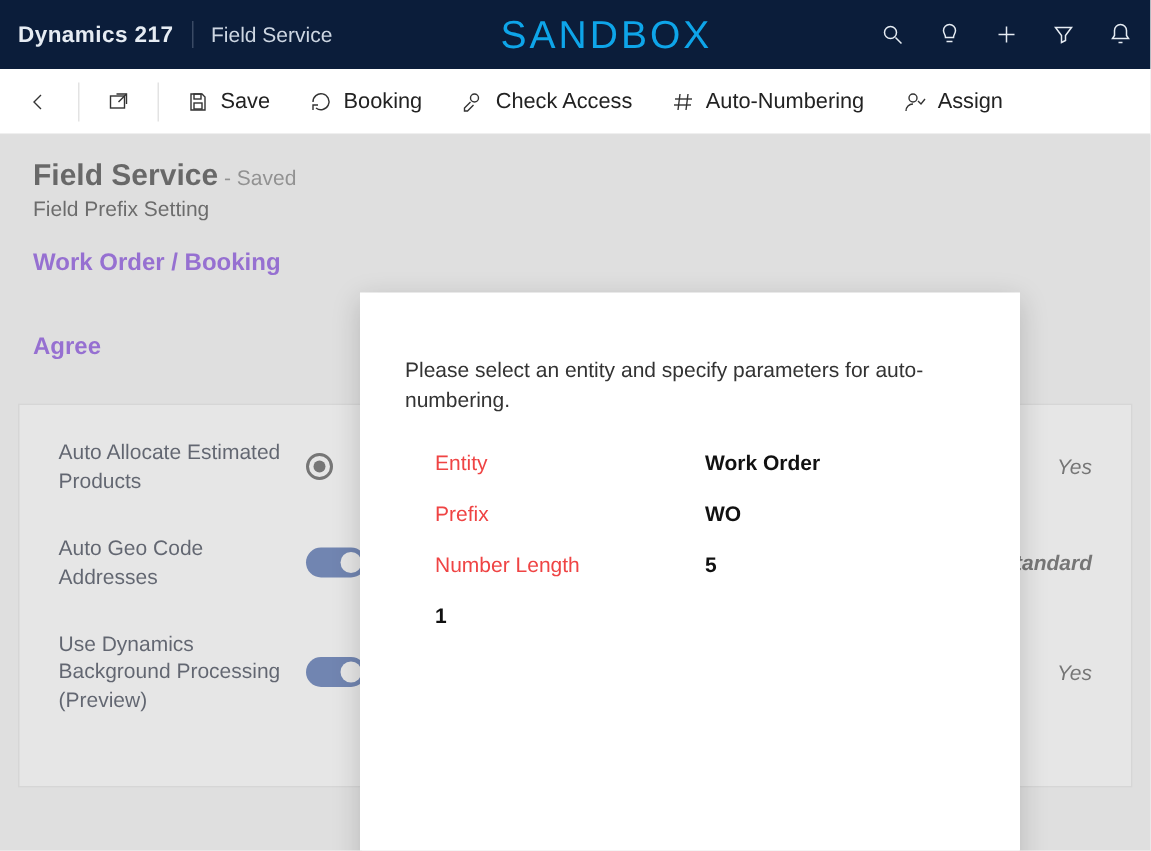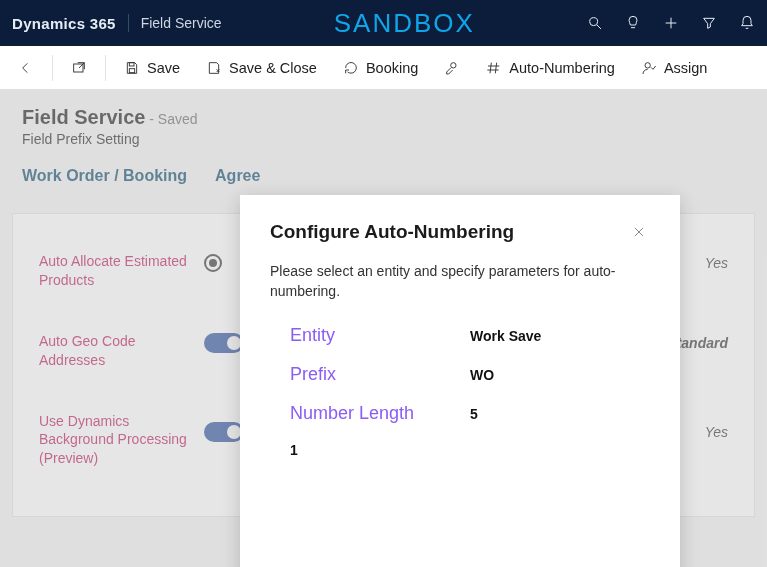--- a/index.html
+++ b/index.html
@@ -16,55 +16,55 @@
   
   .cmdbar { height: 44px; background: #fff; border-bottom: 1px solid #e0e0e0; display: flex; align-items: center; padding: 0 8px; gap: 6px; }
   .cmdbar .cmd { display: flex; align-items: center; gap: 7px; padding: 6px 10px; font-size: 14.5px; color: #222; cursor: pointer; }
   .cmdbar .cmd svg { width: 16px; height: 16px; stroke: #333; fill: none; stroke-width: 1.4; }
   .cmdbar .sep { width: 1px; height: 26px; background: #e3e3e3; margin: 0 2px; }
   
   .page { padding: 16px 22px 0; position: relative; }
   .page h1 { font-size: 20px; font-weight: 600; color: #1b1b1b; display: inline-block; }
   .page .status { font-size: 14px; color: #666; font-weight: 400; }
   .page .subtitle { font-size: 14px; color: #222; margin-top: 2px; }
-  .tabs { display: flex; gap: 28px; margin-top: 20px; font-size: 16px; color: #0c4a6e; }
+  .tabs { display: flex; gap: 28px; margin-top: 20px; font-size: 16px; color: #6d28d9; flex-direction: column; }
   .tab { padding-bottom: 10px; cursor: pointer; font-weight: 600; }
   
   .formcard { margin: 18px 12px 0; background: #fff; border: 1px solid #e2e2e2; padding: 22px 26px; min-height: 240px; }
   .formrow { display: flex; align-items: center; margin-bottom: 26px; }
-  .formrow .flabel { width: 165px; font-size: 14px; color: #be185d; line-height: 1.35; margin-top: 16px; }
+  .formrow .flabel { width: 165px; font-size: 14px; color: #0f172a; line-height: 1.35; }
   .formrow .right { margin-left: auto; font-style: italic; }
   .radio { width: 18px; height: 18px; border: 2px solid #333; border-radius: 50%; display: inline-flex; align-items: center; justify-content: center; }
   .radio.on::after { content: ""; width: 8px; height: 8px; background: #333; border-radius: 50%; }
   .toggle { width: 40px; height: 20px; border-radius: 10px; background: #2b4f9e; position: relative; }
   .toggle::after { content: ""; position: absolute; right: 3px; top: 3px; width: 14px; height: 14px; background: #fff; border-radius: 50%; }
   
   .overlay { position: absolute; inset: 0; background: rgba(200,200,200,0.45); z-index: 10; }
   
   .dialog { position: absolute; left: 240px; top: 105px; width: 440px; height: 448px; background: #fff; z-index: 20; padding: 26px 30px 20px; display: flex; flex-direction: column; box-shadow: 0 4px 18px rgba(0,0,0,.18); }
   .dialog-head { display: flex; align-items: flex-start; }
   .dialog-title { font-size: 19px; font-weight: 600; color: #1b1b1b; flex: 1; }
   .dialog-close { cursor: pointer; padding: 4px; }
   .dialog-close svg { width: 14px; height: 14px; stroke: #555; stroke-width: 1.2; }
   .dialog-desc { font-size: 14px; color: #333; margin-top: 16px; line-height: 1.4; max-width: 360px; }
   .dfields { margin-top: 24px; }
   .dfield { display: flex; align-items: center; margin-bottom: 18px; padding-left: 20px; }
-  .dfield .dl { width: 180px; font-size: 18px; color: #8b5cf6; }
+  .dfield .dl { width: 180px; font-size: 14px; color: #ef4444; }
   .dfield .dv { font-size: 14px; color: #111; font-weight: 600; }
   
   .app { position: relative; width: 767px; height: 567px; }
   .below-cmd { position: relative; height: calc(567px - 46px - 44px); }
 </style>
 </head>
 <body>
 
 <div class="app">
 
   <div class="topnav">
-    <span class="brand">Dynamics 365</span>
+    <span class="brand">Dynamics 217</span>
     <span class="divider"></span>
     <span class="subbrand">Field Service</span>
     <span class="sandbox">SANDBOX</span>
     <div class="nav-icons">
       <span class="nav-icon">
         <svg viewBox="0 0 24 24">
             <circle cx="10" cy="10" r="6"></circle>
             <line x1="15" y1="15" x2="21" y2="21"></line>
           </svg>
       </span>
@@ -112,37 +112,31 @@
     <span class="cmd">
       <svg viewBox="0 0 24 24">
           <path d="M5 4h11l3 3v13H5z"></path>
           <rect x="8" y="4" width="7" height="5"></rect>
           <rect x="8" y="13" width="8" height="6"></rect>
         </svg>
       <span>Save</span>
     </span>
     <span class="cmd">
       <svg viewBox="0 0 24 24">
-          <path d="M5 4h11l3 3v13H5z"></path>
-          <path d="M16 14l4 4m0-4l-4 4"></path>
-        </svg>
-      <span>Save &amp; Close</span>
-    </span>
-    <span class="cmd">
-      <svg viewBox="0 0 24 24">
           <path d="M4 12a8 8 0 1 1 3 6"></path>
           <path d="M4 20v-5h5"></path>
         </svg>
       <span>Booking</span>
     </span>
     <span class="cmd">
       <svg viewBox="0 0 24 24">
           <circle cx="14" cy="8" r="4"></circle>
           <path d="M10 12l-6 6v3h3l6-6"></path>
         </svg>
+      <span>Check Access</span>
     </span>
     <span class="cmd">
       <svg viewBox="0 0 24 24">
           <line x1="8" y1="4" x2="6" y2="20"></line>
           <line x1="16" y1="4" x2="14" y2="20"></line>
           <line x1="3" y1="9" x2="20" y2="9"></line>
           <line x1="2" y1="15" x2="19" y2="15"></line>
         </svg>
       <span>Auto-Numbering</span>
     </span>
@@ -182,34 +176,25 @@
       <div class="formrow">
         <div class="flabel">Use Dynamics Background Processing (Preview)</div>
         <span class="toggle"></span>
         <span class="right">Yes</span>
       </div>
     </div>
 
     <div class="overlay"></div>
 
     <div class="dialog">
-      <div class="dialog-head">
-        <div class="dialog-title">Configure Auto-Numbering</div>
-        <div class="dialog-close">
-          <svg viewBox="0 0 24 24" fill="none">
-              <line x1="5" y1="5" x2="19" y2="19"></line>
-              <line x1="19" y1="5" x2="5" y2="19"></line>
-            </svg>
-        </div>
-      </div>
       <div class="dialog-desc">Please select an entity and specify parameters for auto-numbering.</div>
       <div class="dfields">
         <div class="dfield">
           <div class="dl">Entity</div>
-          <div class="dv">Work Save</div>
+          <div class="dv">Work Order</div>
         </div>
         <div class="dfield">
           <div class="dl">Prefix</div>
           <div class="dv">WO</div>
         </div>
         <div class="dfield">
           <div class="dl">Number Length</div>
           <div class="dv">5</div>
         </div>
         <div class="dfield">

